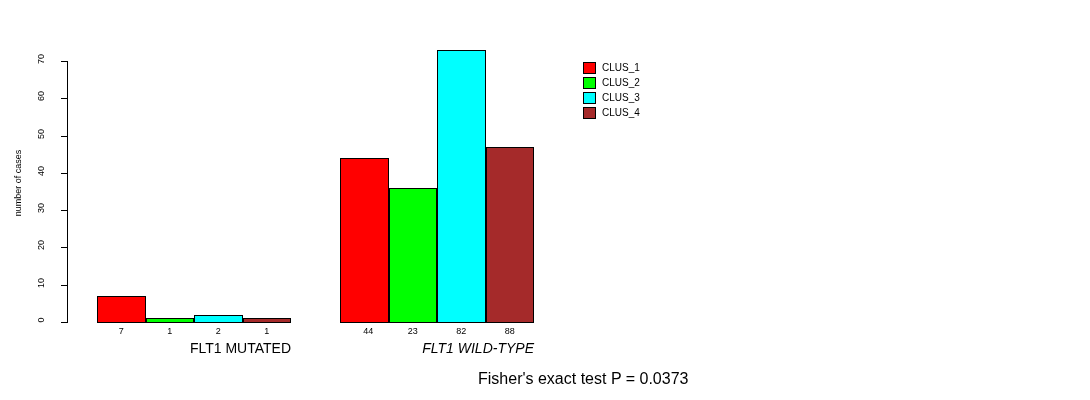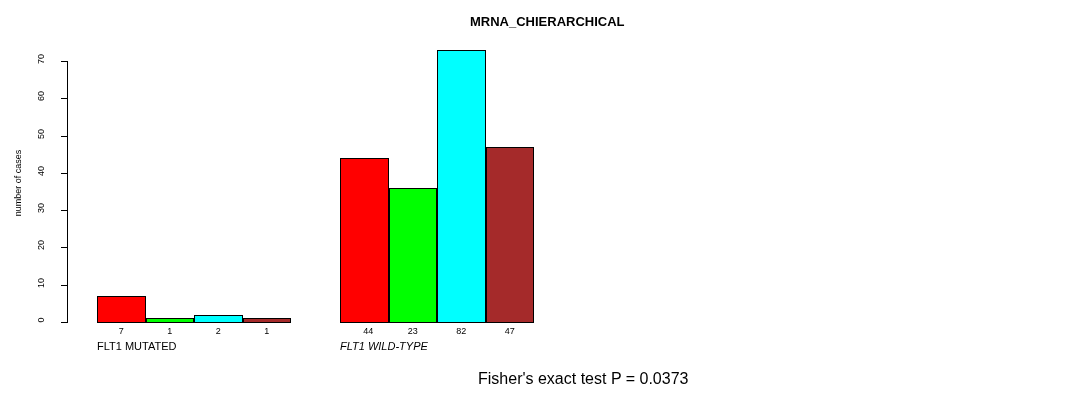--- a/index.html
+++ b/index.html
@@ -81,22 +81,22 @@
   .bar-count {
     position: absolute;
     top: 326px;
     font-size: 9px;
     text-align: center;
     white-space: nowrap;
   }
   .group-label {
     position: absolute;
     top: 340px;
-    font-size: 11px;
-    text-align: left;
+    font-size: 14px;
+    text-align: right;
     white-space: nowrap;
   }
 
   
   #legend {
     left: 583px;
     top: 60px;
   }
   .legend-row {
     position: relative;
@@ -122,21 +122,20 @@
     top: 370px;
     font-size: 16px;
     white-space: nowrap;
   }
 </style>
 </head>
 <body>
 
 <div id="chart-root">
 
-  <div id="chart-title-inner" class="abs">MRNA_CHIERARCHICAL</div>
 
   <div id="y-axis-label" class="abs">number of cases</div>
 
   <div id="y-axis-line" class="abs"></div>
 
   <div id="y-ticks">
       <div class="abs y-tick-mark" style="top: 322px;"></div>
       <div class="abs y-tick-label" style="left: 26px; top: 315px;">0</div>
       <div class="abs y-tick-mark" style="top: 284.714px;"></div>
       <div class="abs y-tick-label" style="left: 26px; top: 277.714px;">10</div>
@@ -166,20 +165,38 @@
       <div class="bar-count" style="left: 242.5px; width: 48.5px;">1</div>
       <div class="group-label" style="left: 97px; width: 194px;">FLT1 MUTATED</div>
       <div class="abs group-baseline" style="left: 340px; width: 194px;"></div>
       <div class="bar" style="left: 340px; top: 157.943px; width: 48.5px; height: 165.057px; background: rgb(255, 0, 0);"></div>
       <div class="bar-count" style="left: 344px; width: 48.5px;">44</div>
       <div class="bar" style="left: 388.5px; top: 187.771px; width: 48.5px; height: 135.229px; background: rgb(0, 255, 0);"></div>
       <div class="bar-count" style="left: 388.5px; width: 48.5px;">23</div>
       <div class="bar" style="left: 437px; top: 49.8143px; width: 48.5px; height: 273.186px; background: rgb(0, 255, 255);"></div>
       <div class="bar-count" style="left: 437px; width: 48.5px;">82</div>
       <div class="bar" style="left: 485.5px; top: 146.757px; width: 48.5px; height: 176.243px; background: rgb(165, 42, 42);"></div>
-      <div class="bar-count" style="left: 485.5px; width: 48.5px;">47</div>
+      <div class="bar-count" style="left: 485.5px; width: 48.5px;">88</div>
       <div class="group-label" style="left: 340px; width: 194px; font-style: italic;">FLT1 WILD-TYPE</div>
     </div>
 
+  <div id="legend" class="abs">
+      <div class="legend-row">
+        <span class="legend-swatch" style="background: rgb(255, 0, 0);"></span>
+        <span class="legend-text">CLUS_1</span>
+      </div>
+      <div class="legend-row">
+        <span class="legend-swatch" style="background: rgb(0, 255, 0);"></span>
+        <span class="legend-text">CLUS_2</span>
+      </div>
+      <div class="legend-row">
+        <span class="legend-swatch" style="background: rgb(0, 255, 255);"></span>
+        <span class="legend-text">CLUS_3</span>
+      </div>
+      <div class="legend-row">
+        <span class="legend-swatch" style="background: rgb(165, 42, 42);"></span>
+        <span class="legend-text">CLUS_4</span>
+      </div>
+    </div>
 
   <div id="footer-note-inner" class="abs">Fisher's exact test P = 0.0373</div>
 
 </div>
 
 </body></html>

